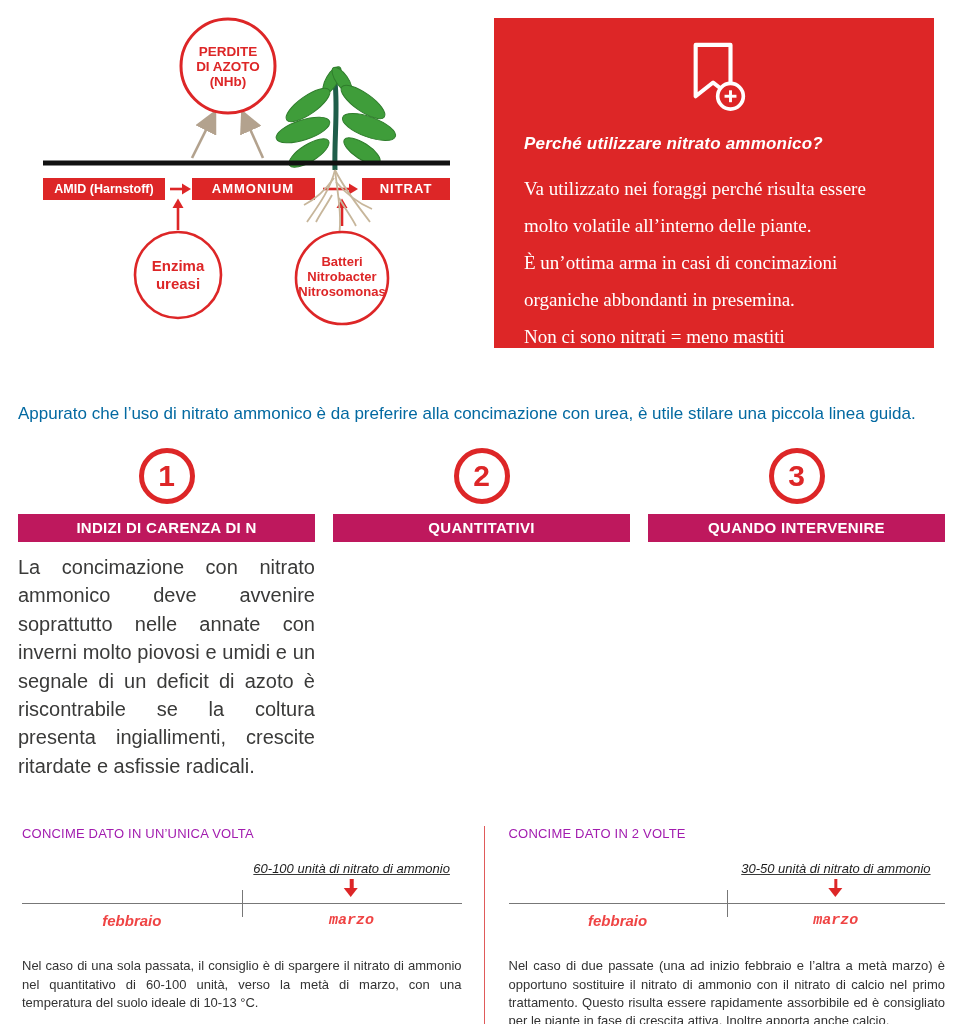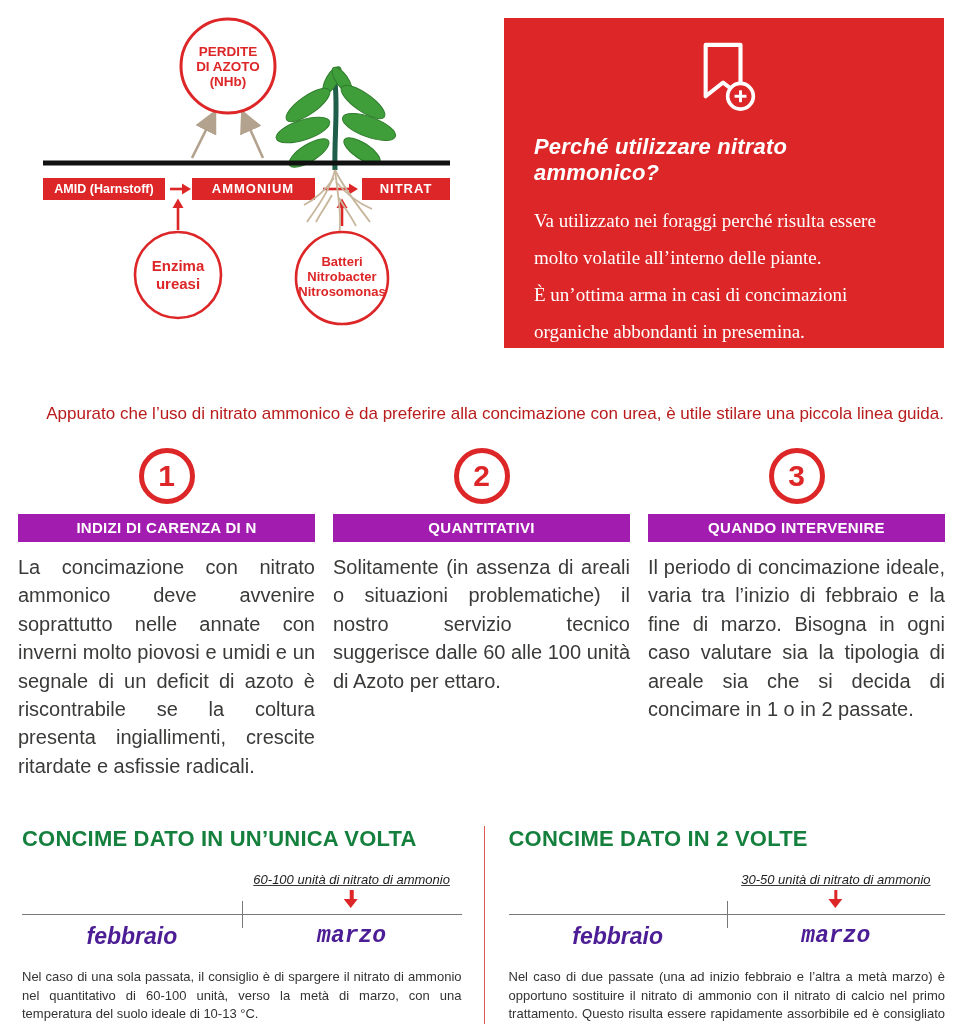--- a/index.html
+++ b/index.html
@@ -1,58 +1,58 @@
 <!DOCTYPE html>
 <html><head>
 <meta charset="utf-8">
 <style>
   * { margin:0; padding:0; box-sizing:border-box; }
   html,body { width:958px; height:1024px; background:#ffffff; overflow:hidden;
     font-family:"Liberation Sans", sans-serif; color:#3a3a39; }
 
   
-  .top-row { display:flex; padding:10px 13px 0 20px; gap:24px; }
+  .top-row { display:flex; padding:10px 13px 0 20px; gap:14px; }
   .diagram-svg { width:460px; height:340px; flex:none; }
   .diagram-svg text { font-family:"Liberation Sans", sans-serif; }
 
   .info-box { width:440px; height:330px; margin-top:8px; background:#dd2627;
     color:#fff; padding:20px 30px 0 30px; }
   .info-icon-wrap { text-align:center; height:84px; }
-  .info-title { font-size:22px; font-weight:bold; font-style:italic;
+  .info-title { font-size:17px; font-weight:bold; font-style:italic;
     letter-spacing:.2px; margin-top:12px; }
   .info-body { margin-top:16px; font-family:"Liberation Serif", serif;
     font-size:19px; line-height:1.95; }
   .info-body p { margin:0; }
 
   
-  .intro { margin:54px 14px 16px 18px; font-size:17px; color:#b91c1c;text-align:right; }
+  .intro { margin:54px 14px 16px 18px; font-size:17px; color:#0369a1; }
 
   
   .steps { display:flex; gap:18px; margin-top:24px; padding:0 13px 0 18px; }
   .step { flex:1; min-width:0; }
   .step-circle { width:56px; height:56px; border:5px solid #dd2627; border-radius:50%;
     margin:0 auto; display:flex; align-items:center; justify-content:center; }
   .step-circle span { color:#dd2627; font-size:30px; font-weight:bold; }
-  .step-header { margin-top:10px; background:#a21caf; color:#fff; text-align:center;
+  .step-header { margin-top:10px; background:#be185d; color:#fff; text-align:center;
     font-weight:bold; font-size:15px; letter-spacing:.3px; padding:5px 16px 6px; }
   .step-text { margin-top:11px; font-size:20px; line-height:1.42;
     text-align:justify; color:#3a3a39; }
 
   
   .plans { display:flex; margin-top:46px; padding:0 13px 0 22px; }
   .plan { width:50%; }
   .plan-left { padding-right:22px; }
   .plan-right { border-left:1px solid #e05a5a; padding-left:24px; }
-  .plan-title { color:#15803d; font-weight:bold; font-size:22px; letter-spacing:.2px; }
+  .plan-title { color:#a21caf; font-weight:normal; font-size:13px; letter-spacing:.2px; }
 
   .timeline { position:relative; height:88px; margin-top:16px; }
   .tl-line { position:absolute; left:0; right:0; top:46px; border-top:1.5px solid #777; }
   .tl-tick { position:absolute; left:50%; top:33px; width:1.5px; height:27px; background:#777; }
   .tl-month { position:absolute; top:55px; transform:translateX(-50%);
-    font-weight:bold; font-style:italic; font-size:23px; color:#4c1d95; }
+    font-weight:bold; font-style:italic; font-size:15px; color:#ef4444; }
   .tl-month.m1 { left:25%; } .tl-month.m2 { left:75%;font-family:Liberation Mono, monospace; }
   .tl-ann { position:absolute; top:4px; transform:translateX(-50%); text-align:center; }
   .tl-ann.a1 { left:25%; } .tl-ann.a2 { left:75%;text-decoration:underline; }
   .tl-ann-label { font-style:italic; font-size:13px; color:#1d1d1d; white-space:nowrap; }
   .arrow-down { width:15px; height:18px; margin:3px auto 0; position:relative; }
   .arrow-down::before { content:""; position:absolute; left:6px; top:0; width:3.2px;
     height:10px; background:#dd2627; }
   .arrow-down::after { content:""; position:absolute; left:0; top:9px; width:0; height:0;
     border-left:7.5px solid transparent; border-right:7.5px solid transparent;
     border-top:9px solid #dd2627; }
@@ -170,28 +170,26 @@
       <span>1</span>
     </div>
     <div class="step-header">INDIZI DI CARENZA DI N</div>
     <p class="step-text">La concimazione con nitrato ammonico deve avvenire soprattutto nelle annate con inverni molto piovosi e umidi e un segnale di un deficit di azoto è riscontrabile se la coltura presenta ingiallimenti, crescite ritardate e asfissie radicali.</p>
   </div>
   <div class="step">
     <div class="step-circle">
       <span>2</span>
     </div>
     <div class="step-header">QUANTITATIVI</div>
-    <p class="step-text">Solitamente (in assenza di areali o situazioni problematiche) il nostro servizio tecnico suggerisce dalle 60 alle 100 unità di Azoto per ettaro.</p>
   </div>
   <div class="step">
     <div class="step-circle">
       <span>3</span>
     </div>
     <div class="step-header">QUANDO INTERVENIRE</div>
-    <p class="step-text">Il periodo di concimazione ideale, varia tra l’inizio di febbraio e la fine di marzo. Bisogna in ogni caso valutare sia la tipologia di areale sia che si decida di concimare in 1 o in 2 passate.</p>
   </div>
 </div>
 
 <div class="plans">
 
   <div class="plan plan-left">
     <div class="plan-title">CONCIME DATO IN UN’UNICA VOLTA</div>
     <div class="timeline">
       <div class="tl-ann a2">
         <div class="tl-ann-label">60-100 unità di nitrato di ammonio</div>

